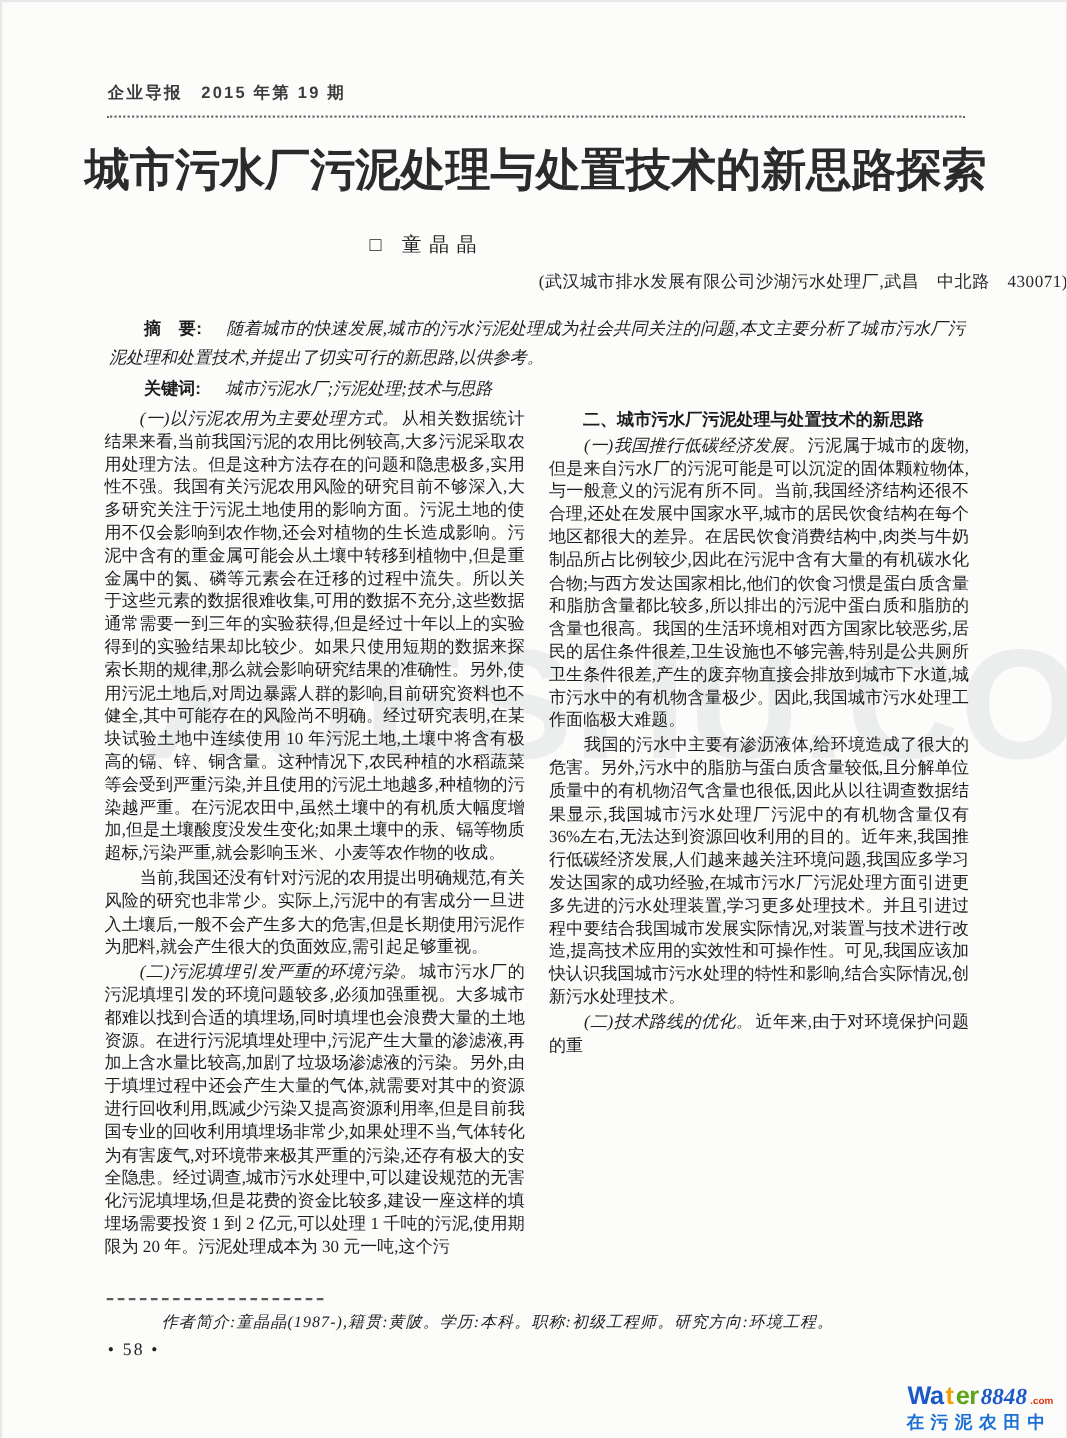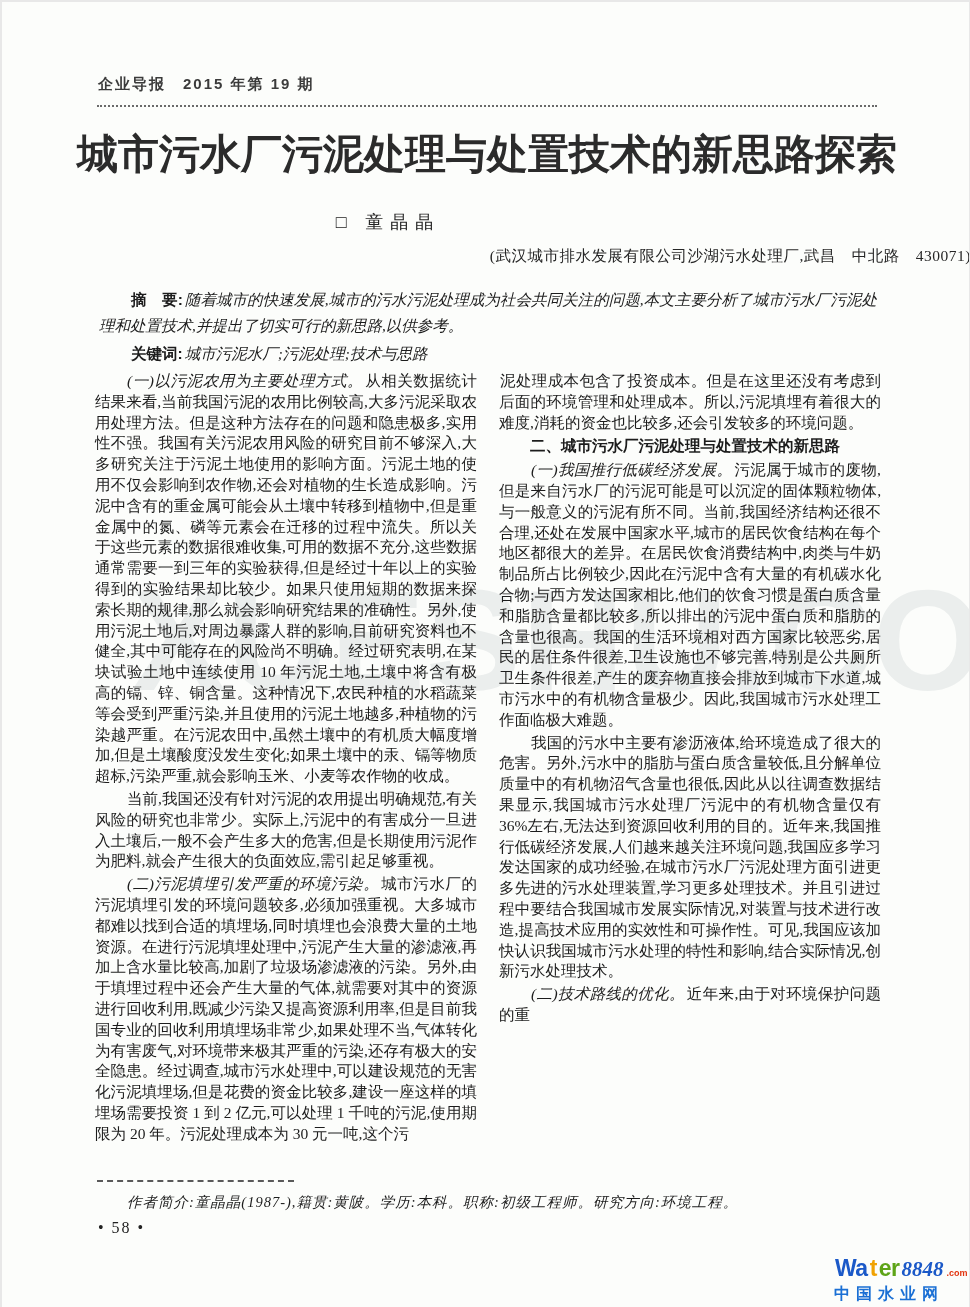--- a/index.html
+++ b/index.html
@@ -59,21 +59,21 @@
     position: absolute;
     top: 283px; left: 95px; width: 782px;
     font-size: 15.5px; line-height: 26px;
     text-align: justify;
   }
   .abstract-block p { text-indent: 2em; }
   .label-heiti {
     font-family: "Liberation Sans", sans-serif;
     font-weight: 700; font-style: normal;
   }
-  .kaiti { font-family: "Liberation Serif", serif; font-style: italic; }
+  .kaiti { font-family: "Liberation Serif", serif; font-style: italic; margin-left: 20px; }
 
   .columns {
     position: absolute;
     top: 366px; left: 90px; width: 792px; height: 806px;
     display: flex; gap: 18px;
     overflow: hidden;
   }
   .column { width: 387px; }
   .column p {
     font-size: 15.5px; line-height: 20.8px;
@@ -116,21 +116,21 @@
 
   .page-number {
     position: absolute;
     top: 1216px; left: 95px;
     font-size: 16px; color: #222;
     letter-spacing: 2px;
   }
 
   .site-logo {
     position: absolute;
-    right: 12px; bottom: 5px; width: 128px;
+    right: 22px; bottom: 5px; width: 128px;
     font-family: "Liberation Sans", sans-serif;
     line-height: 1;
   }
   .logo-line1 { display: flex; align-items: baseline; white-space: nowrap; }
   .logo-water { font-size: 23px; font-weight: 800; letter-spacing: -0.5px; }
   .logo-8848 {
     font-family: "Liberation Serif", serif;
     font-style: italic; font-weight: 700; font-size: 21px;
     letter-spacing: 0px;
     text-align: right;
@@ -163,37 +163,36 @@
 
   <div class="watermark">XUESHU.COM</div>
 
   <div class="columns">
     <div class="column">
       <p class="body-para"><span class="para-lead">(一)以污泥农用为主要处理方式。</span><span>从相关数据统计结果来看,当前我国污泥的农用比例较高,大多污泥采取农用处理方法。但是这种方法存在的问题和隐患极多,实用性不强。我国有关污泥农用风险的研究目前不够深入,大多研究关注于污泥土地使用的影响方面。污泥土地的使用不仅会影响到农作物,还会对植物的生长造成影响。污泥中含有的重金属可能会从土壤中转移到植物中,但是重金属中的氮、磷等元素会在迁移的过程中流失。所以关于这些元素的数据很难收集,可用的数据不充分,这些数据通常需要一到三年的实验获得,但是经过十年以上的实验得到的实验结果却比较少。如果只使用短期的数据来探索长期的规律,那么就会影响研究结果的准确性。另外,使用污泥土地后,对周边暴露人群的影响,目前研究资料也不健全,其中可能存在的风险尚不明确。经过研究表明,在某块试验土地中连续使用 10 年污泥土地,土壤中将含有极高的镉、锌、铜含量。这种情况下,农民种植的水稻蔬菜等会受到严重污染,并且使用的污泥土地越多,种植物的污染越严重。在污泥农田中,虽然土壤中的有机质大幅度增加,但是土壤酸度没发生变化;如果土壤中的汞、镉等物质超标,污染严重,就会影响玉米、小麦等农作物的收成。</span></p>
       <p class="body-para"><span>当前,我国还没有针对污泥的农用提出明确规范,有关风险的研究也非常少。实际上,污泥中的有害成分一旦进入土壤后,一般不会产生多大的危害,但是长期使用污泥作为肥料,就会产生很大的负面效应,需引起足够重视。</span></p>
       <p class="body-para"><span class="para-lead">(二)污泥填埋引发严重的环境污染。</span><span>城市污水厂的污泥填埋引发的环境问题较多,必须加强重视。大多城市都难以找到合适的填埋场,同时填埋也会浪费大量的土地资源。在进行污泥填埋处理中,污泥产生大量的渗滤液,再加上含水量比较高,加剧了垃圾场渗滤液的污染。另外,由于填埋过程中还会产生大量的气体,就需要对其中的资源进行回收利用,既减少污染又提高资源利用率,但是目前我国专业的回收利用填埋场非常少,如果处理不当,气体转化为有害废气,对环境带来极其严重的污染,还存有极大的安全隐患。经过调查,城市污水处理中,可以建设规范的无害化污泥填埋场,但是花费的资金比较多,建设一座这样的填埋场需要投资 1 到 2 亿元,可以处理 1 千吨的污泥,使用期限为 20 年。污泥处理成本为 30 元一吨,这个污</span></p>
     </div>
     <div class="column">
-      <p class="cont-para"><span>泥处理成本包含了投资成本。但是在这里还没有考虑到后面的环境管理和处理成本。所以,污泥填埋有着很大的难度,消耗的资金也比较多,还会引发较多的环境问题。</span></p>
       <p class="sec-heading">二、城市污水厂污泥处理与处置技术的新思路</p>
       <p class="body-para"><span class="para-lead">(一)我国推行低碳经济发展。</span><span>污泥属于城市的废物,但是来自污水厂的污泥可能是可以沉淀的固体颗粒物体,与一般意义的污泥有所不同。当前,我国经济结构还很不合理,还处在发展中国家水平,城市的居民饮食结构在每个地区都很大的差异。在居民饮食消费结构中,肉类与牛奶制品所占比例较少,因此在污泥中含有大量的有机碳水化合物;与西方发达国家相比,他们的饮食习惯是蛋白质含量和脂肪含量都比较多,所以排出的污泥中蛋白质和脂肪的含量也很高。我国的生活环境相对西方国家比较恶劣,居民的居住条件很差,卫生设施也不够完善,特别是公共厕所卫生条件很差,产生的废弃物直接会排放到城市下水道,城市污水中的有机物含量极少。因此,我国城市污水处理工作面临极大难题。</span></p>
       <p class="body-para"><span>我国的污水中主要有渗沥液体,给环境造成了很大的危害。另外,污水中的脂肪与蛋白质含量较低,且分解单位质量中的有机物沼气含量也很低,因此从以往调查数据结果显示,我国城市污水处理厂污泥中的有机物含量仅有 36%左右,无法达到资源回收利用的目的。近年来,我国推行低碳经济发展,人们越来越关注环境问题,我国应多学习发达国家的成功经验,在城市污水厂污泥处理方面引进更多先进的污水处理装置,学习更多处理技术。并且引进过程中要结合我国城市发展实际情况,对装置与技术进行改造,提高技术应用的实效性和可操作性。可见,我国应该加快认识我国城市污水处理的特性和影响,结合实际情况,创新污水处理技术。</span></p>
       <p class="body-para"><span class="para-lead">(二)技术路线的优化。</span><span>近年来,由于对环境保护问题的重</span></p>
     </div>
   </div>
 
   <div class="footnote-rule"></div>
   <p class="footnote kaiti">作者简介:童晶晶(1987-),籍贯:黄陂。学历:本科。职称:初级工程师。研究方向:环境工程。</p>
 
   <div class="page-number">• 58 •</div>
 
   <div class="site-logo">
     <div class="logo-line1">
       <span class="logo-water" style="color: rgb(27, 89, 200);">Wa</span>
         <span class="logo-water" style="color: rgb(240, 162, 2);">t</span>
         <span class="logo-water" style="color: rgb(94, 164, 23);">er</span>
         <span class="logo-8848" style="color: rgb(27, 89, 200);">8848</span>
         <span class="logo-com" style="color: rgb(226, 51, 14);">.com</span>
     </div>
-    <div class="logo-subtitle" style="color: rgb(26, 111, 212);">中国水业网</div>
+    <div class="logo-subtitle" style="color: rgb(26, 111, 212);">在污泥农田中</div>
   </div>
 
 </div>
 
 </body></html>

